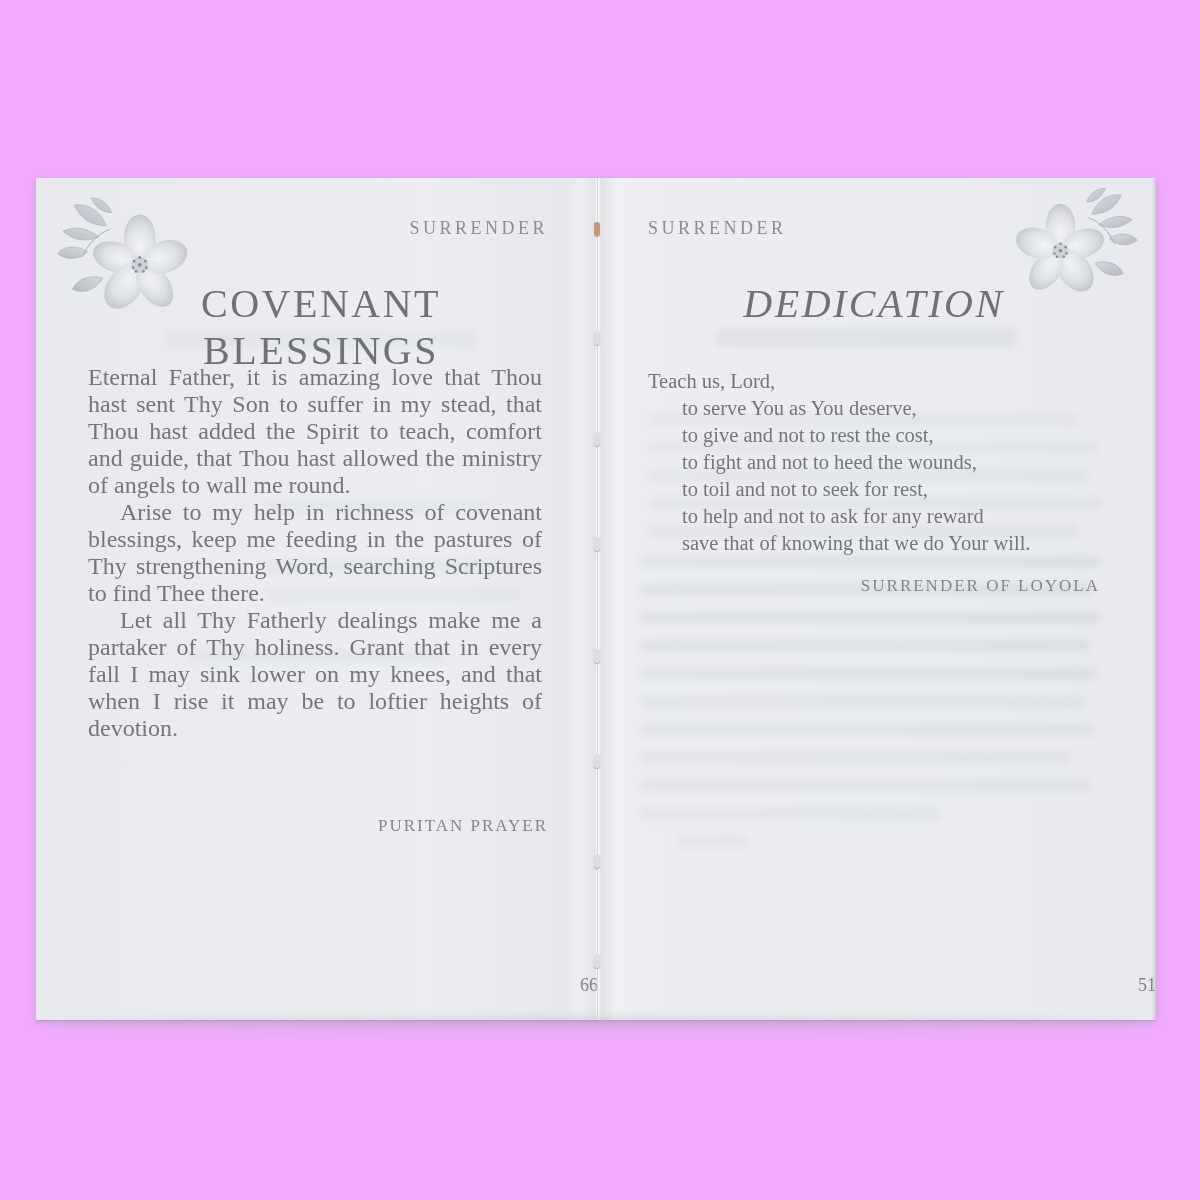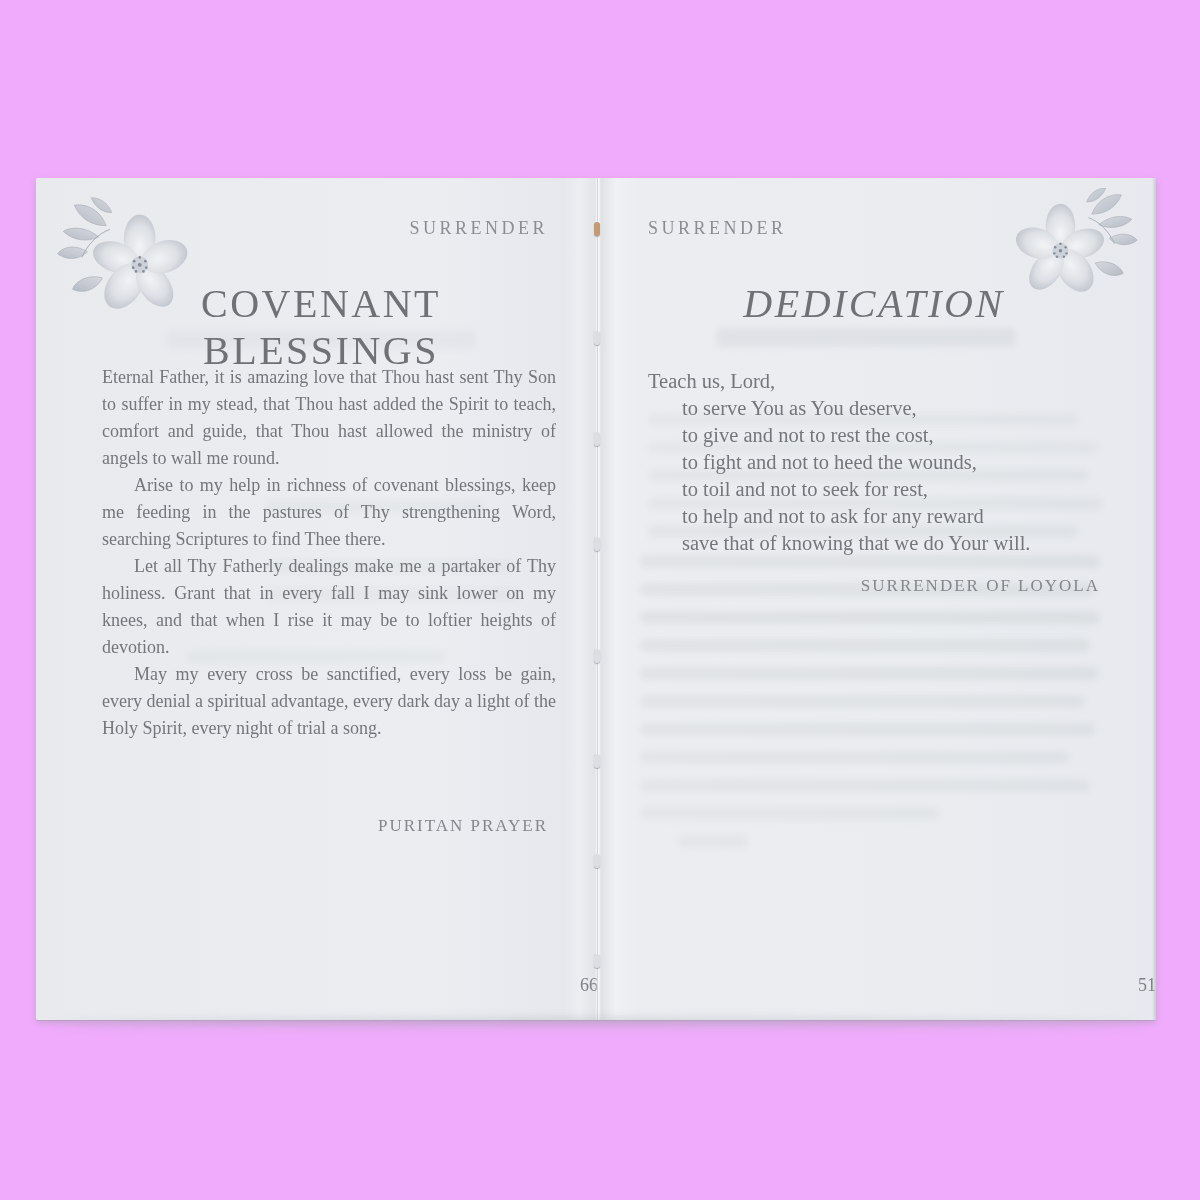--- a/index.html
+++ b/index.html
@@ -24,22 +24,22 @@
   .stitch{position:absolute;left:14px;width:6px;height:14px;border-radius:3px;
         background:#dcdee2;box-shadow:0 1px 1px rgba(110,113,122,0.5);}
   .stitch.tan{background:#c59a72;}
   
   .running-head{position:absolute;top:40px;font-size:18px;letter-spacing:3.5px;color:#8b8d92;}
   .rh-left{right:50px;}
   .rh-right{left:50px;}
   .title{position:absolute;top:102px;left:58px;right:50px;margin:0;text-align:center;
         font-size:40px;font-weight:400;letter-spacing:2.5px;color:#6f7176;}
   .page-right .title{left:50px;right:56px;font-style:italic;}
-  .bodytext{position:absolute;top:186px;left:66px;width:454px;
-        font-size:18px;line-height:27px;color:#74767b;text-align:justify;}
+  .bodytext{position:absolute;top:186px;left:52px;width:454px;
+        font-size:24px;line-height:27px;color:#74767b;text-align:justify;}
   .bodytext p{margin:0;}
   .bodytext p + p{text-indent:32px;}
   .poem{position:absolute;top:190px;left:50px;width:460px;
         font-size:20.5px;line-height:27px;color:#74767b;}
   .poem-line.indent{margin-left:34px;}
   .attribution{position:absolute;font-size:17px;letter-spacing:2px;color:#84868b;}
   .attr-left{top:638px;right:50px;}
   .attr-right{top:398px;right:56px;}
   .page-number{position:absolute;top:797px;left:0;right:0;text-align:right;
         font-size:18px;color:#7f8186;font-family:Liberation Serif, serif;}
@@ -125,21 +125,20 @@
       <div class="ghost ghost-title" style="top:152px;left:130px;width:310px;opacity:.06"></div>
       <div class="ghost" style="top:322px;left:230px;width:220px;opacity:.05"></div>
       <div class="ghost" style="top:382px;left:230px;width:250px;opacity:.05"></div>
       <div class="ghost" style="top:410px;left:230px;width:255px;opacity:.05"></div>
       <div class="ghost" style="top:472px;left:150px;width:260px;opacity:.05"></div>
 
       <div class="bodytext">
         <p>Eternal Father, it is amazing love that Thou hast sent Thy Son to suffer in my stead, that Thou hast added the Spirit to teach, comfort and guide, that Thou hast allowed the ministry of angels to wall me round.</p>
         <p>Arise to my help in richness of covenant blessings, keep me feeding in the pastures of Thy strengthening Word, searching Scriptures to find Thee there.</p>
         <p>Let all Thy Fatherly dealings make me a partaker of Thy holiness. Grant that in every fall I may sink lower on my knees, and that when I rise it may be to loftier heights of devotion.</p>
-        <p>May my every cross be sanctified, every loss be gain, every denial a spiritual advantage, every dark day a light of the Holy Spirit, every night of trial a song.</p>
       </div>
 
       <div class="attribution attr-left">PURITAN PRAYER</div>
 
       <div class="page-number">66</div>
     </div>
 
     <div class="page page-right">
       <svg class="flower flower-right" viewBox="0 0 150 140">
         <use href="#flowerArt"></use>

